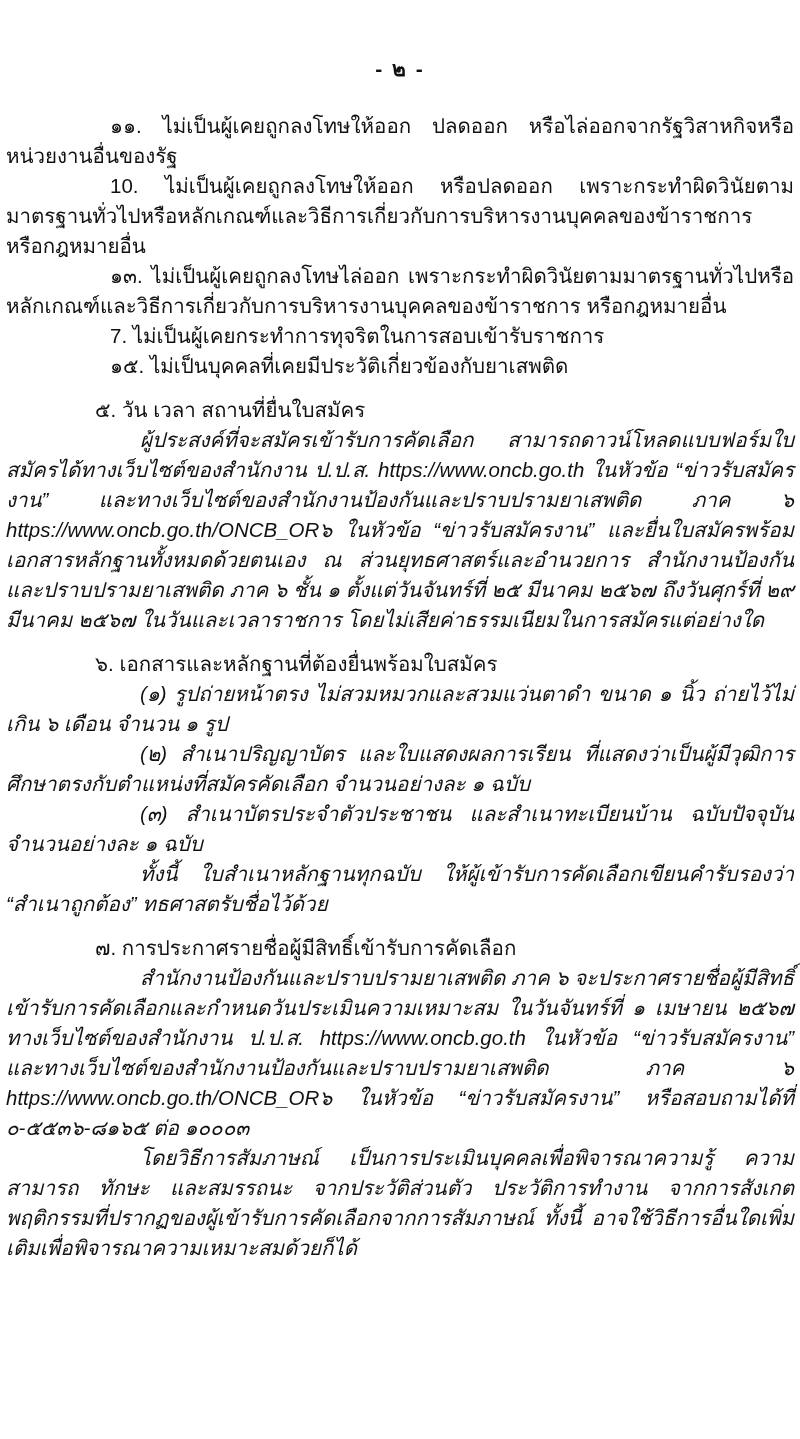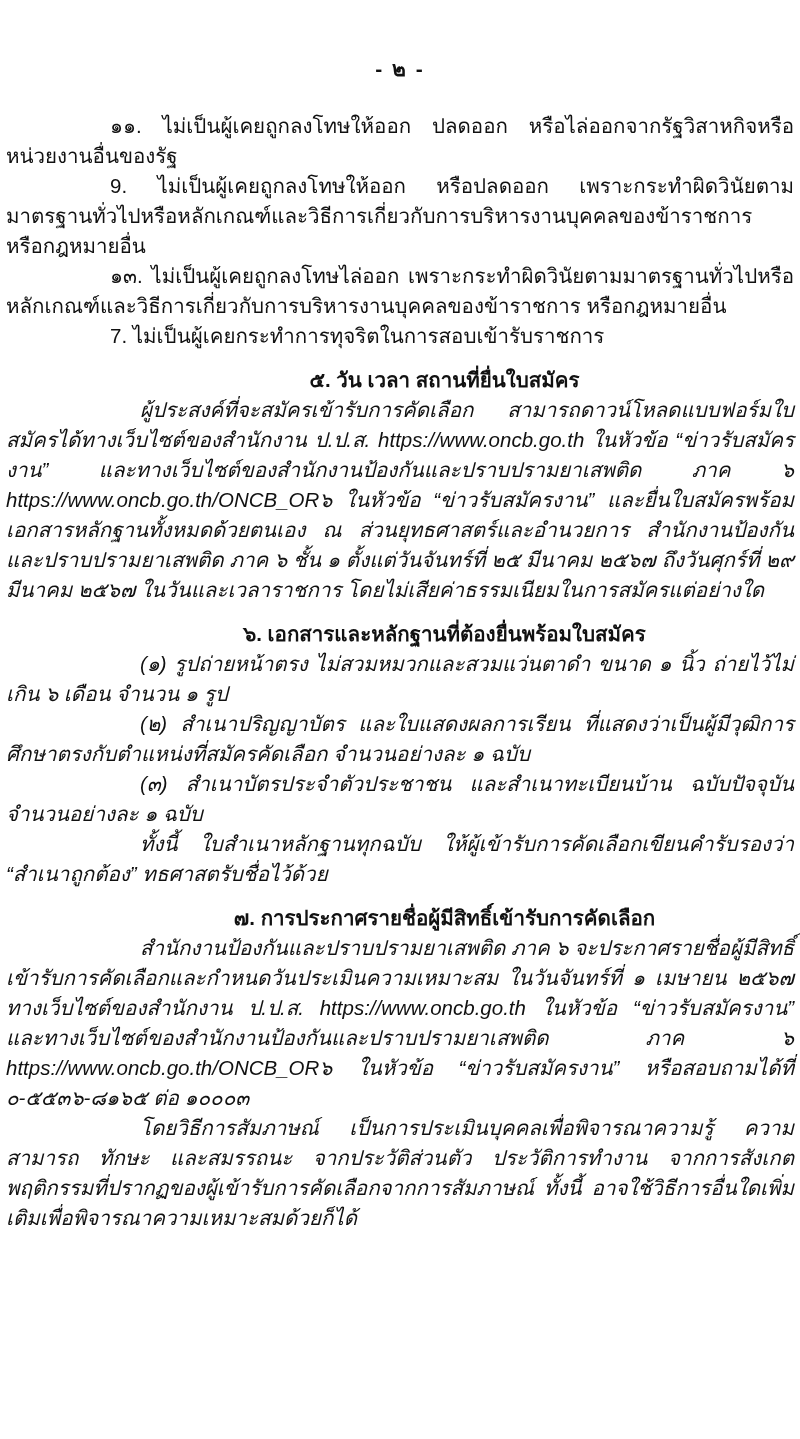--- a/index.html
+++ b/index.html
@@ -37,37 +37,38 @@
     line-break: auto;
   }
   p.item {
     text-indent: 104px;
   }
   p.body-para {
     text-indent: 134px;
     font-style: italic;
   }
   p.heading {
-    font-weight: bold;
-    text-align: center;
+    font-weight: normal;
+    text-align: left;
     text-indent: 89px;
     margin-top: 14px;
   }
 </style>
 </head>
 <body>
 
 <div class="page">
 
   <div class="pagenum">- ๒ -</div>
 
   <p class="item">๑๑. ไม่เป็นผู้เคยถูกลงโทษให้ออก ปลดออก หรือไล่ออกจากรัฐวิสาหกิจหรือหน่วยงานอื่นของรัฐ</p>
-  <p class="item">9. ไม่เป็นผู้เคยถูกลงโทษให้ออก หรือปลดออก เพราะกระทำผิดวินัยตามมาตรฐานทั่วไปหรือหลักเกณฑ์และวิธีการเกี่ยวกับการบริหารงานบุคคลของข้าราชการ หรือกฎหมายอื่น</p>
+  <p class="item">10. ไม่เป็นผู้เคยถูกลงโทษให้ออก หรือปลดออก เพราะกระทำผิดวินัยตามมาตรฐานทั่วไปหรือหลักเกณฑ์และวิธีการเกี่ยวกับการบริหารงานบุคคลของข้าราชการ หรือกฎหมายอื่น</p>
   <p class="item">๑๓. ไม่เป็นผู้เคยถูกลงโทษไล่ออก เพราะกระทำผิดวินัยตามมาตรฐานทั่วไปหรือหลักเกณฑ์และวิธีการเกี่ยวกับการบริหารงานบุคคลของข้าราชการ หรือกฎหมายอื่น</p>
   <p class="item">7. ไม่เป็นผู้เคยกระทำการทุจริตในการสอบเข้ารับราชการ</p>
+  <p class="item">๑๕. ไม่เป็นบุคคลที่เคยมีประวัติเกี่ยวข้องกับยาเสพติด</p>
 
   <p class="heading">๕. วัน เวลา สถานที่ยื่นใบสมัคร</p>
   <p class="body-para">ผู้ประสงค์ที่จะสมัครเข้ารับการคัดเลือก สามารถดาวน์โหลดแบบฟอร์มใบสมัครได้ทางเว็บไซต์ของสำนักงาน ป.ป.ส. https://www.oncb.go.th ในหัวข้อ “ข่าวรับสมัครงาน” และทางเว็บไซต์ของสำนักงานป้องกันและปราบปรามยาเสพติด ภาค ๖  https://www.oncb.go.th/ONCB_OR๖ ในหัวข้อ “ข่าวรับสมัครงาน” และยื่นใบสมัครพร้อมเอกสารหลักฐานทั้งหมดด้วยตนเอง ณ ส่วนยุทธศาสตร์และอำนวยการ สำนักงานป้องกันและปราบปรามยาเสพติด ภาค ๖ ชั้น ๑ ตั้งแต่วันจันทร์ที่ ๒๕ มีนาคม ๒๕๖๗ ถึงวันศุกร์ที่ ๒๙ มีนาคม ๒๕๖๗ ในวันและเวลาราชการ โดยไม่เสียค่าธรรมเนียมในการสมัครแต่อย่างใด</p>
 
   <p class="heading">๖. เอกสารและหลักฐานที่ต้องยื่นพร้อมใบสมัคร</p>
   <p class="body-para">(๑) รูปถ่ายหน้าตรง ไม่สวมหมวกและสวมแว่นตาดำ ขนาด ๑ นิ้ว ถ่ายไว้ไม่เกิน ๖ เดือน จำนวน ๑ รูป</p>
   <p class="body-para">(๒) สำเนาปริญญาบัตร และใบแสดงผลการเรียน ที่แสดงว่าเป็นผู้มีวุฒิการศึกษาตรงกับตำแหน่งที่สมัครคัดเลือก จำนวนอย่างละ ๑ ฉบับ</p>
   <p class="body-para">(๓) สำเนาบัตรประจำตัวประชาชน และสำเนาทะเบียนบ้าน ฉบับปัจจุบัน จำนวนอย่างละ ๑ ฉบับ</p>
   <p class="body-para">ทั้งนี้ ใบสำเนาหลักฐานทุกฉบับ ให้ผู้เข้ารับการคัดเลือกเขียนคำรับรองว่า “สำเนาถูกต้อง” ทธศาสตรับชื่อไว้ด้วย</p>
 

